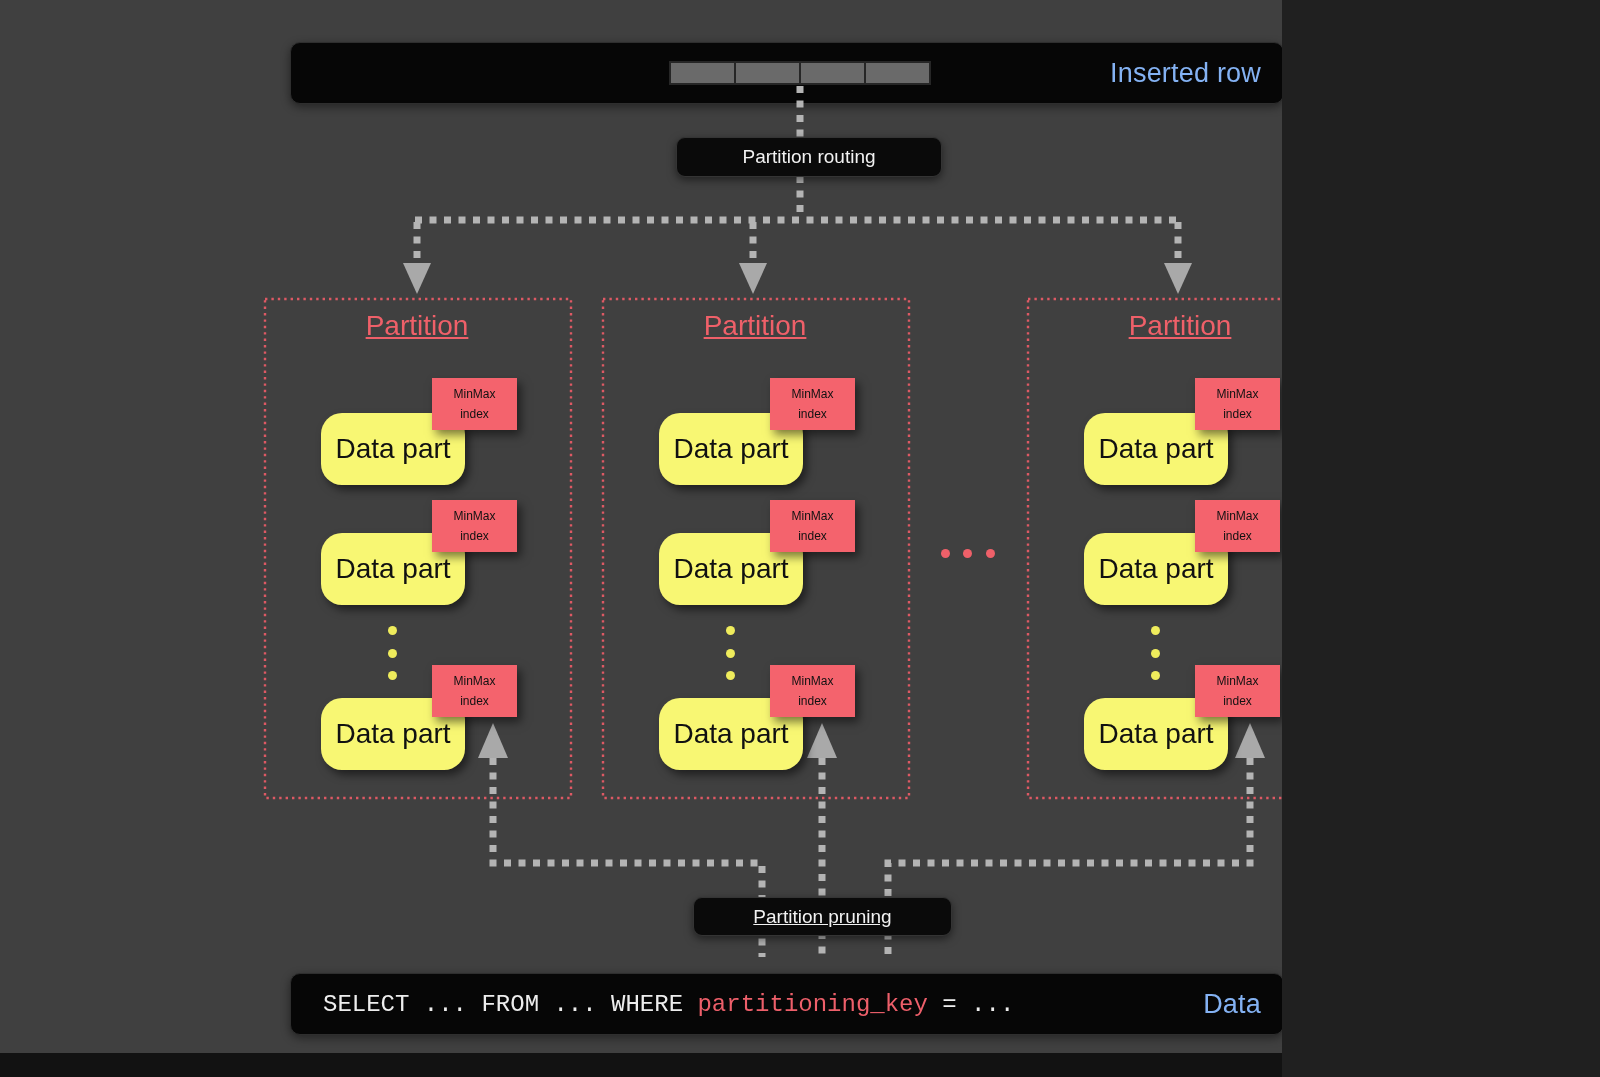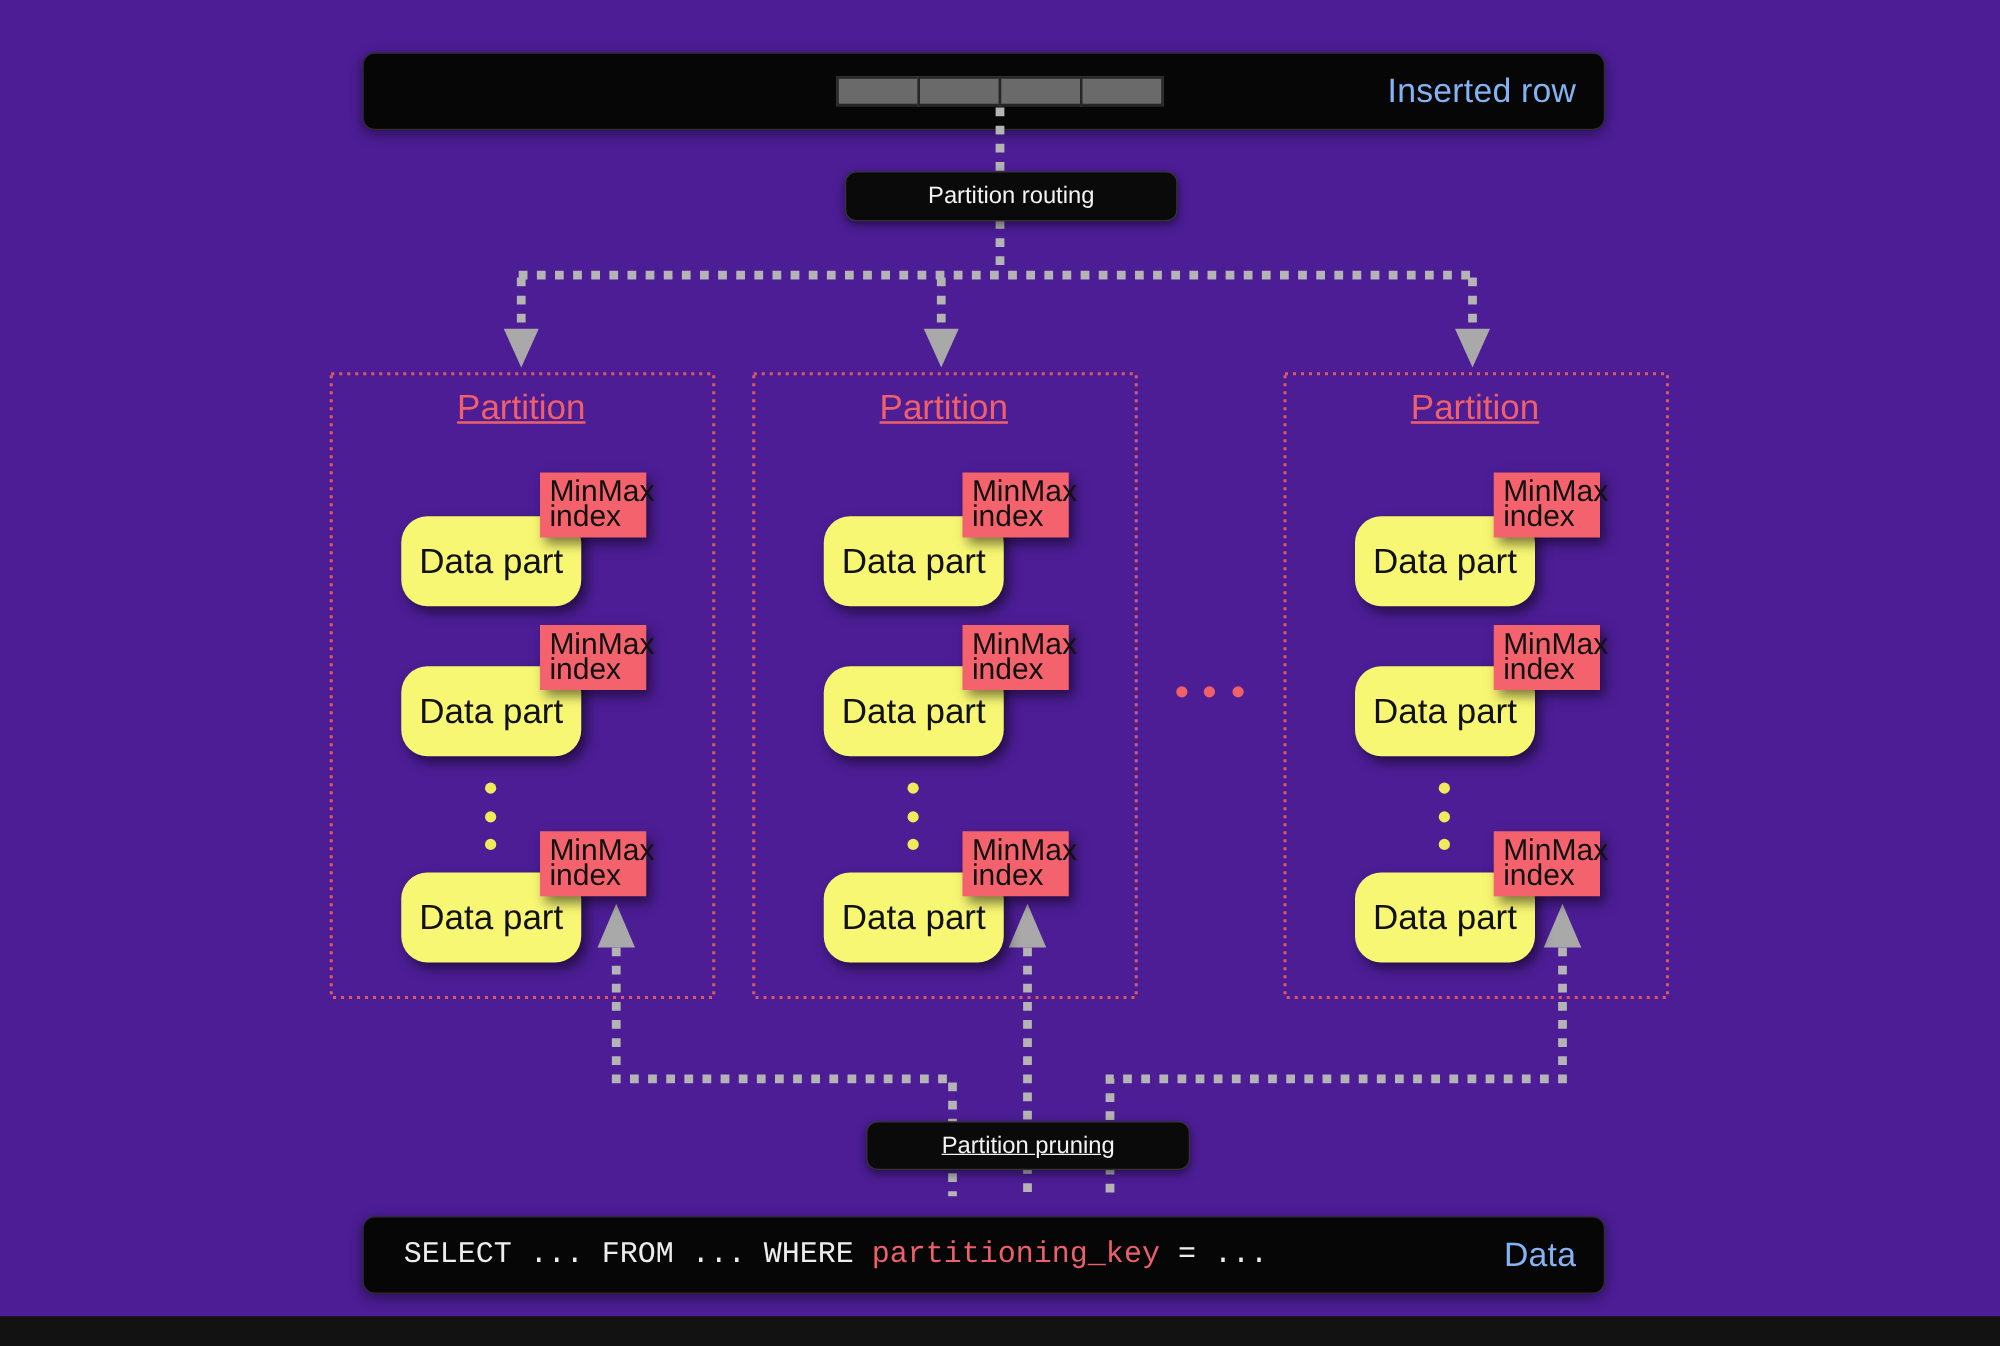--- a/index.html
+++ b/index.html
@@ -1,16 +1,16 @@
 <!DOCTYPE html>
 <html><head>
 <meta charset="utf-8">
 <style>
   html,body{margin:0;padding:0;background:#202020;}
-  .stage{position:relative;width:1600px;height:1077px;background:#4c1d95;overflow:hidden;
+  .stage{position:relative;width:1282px;height:1077px;background:#404040;overflow:hidden;
          font-family:"Liberation Sans",sans-serif;}
   
   .bigbox{position:absolute;z-index:1;background:#060606;border:1px solid #2e2e2e;border-radius:10px;
           box-shadow:0 3px 10px rgba(0,0,0,.45);}
   .wires{position:absolute;left:0;top:0;z-index:2;}
 
   
   .bar-inserted{left:290px;top:42px;width:992px;height:60px;}
   .cells{position:absolute;left:378px;top:18px;width:262px;height:24px;display:flex;}
   .cell{flex:1;background:#6a6a6a;border:2px solid #262626;margin-left:-2px;}
@@ -26,22 +26,22 @@
   .pill-pruning{left:693px;top:897px;width:257px;height:37px;text-decoration:underline;}
 
   
   .partition{position:absolute;z-index:3;top:298px;width:306px;height:500px;}
   .ptitle{position:absolute;left:0;top:12px;width:100%;text-align:center;
           color:#ef6069;font-size:28px;text-decoration:underline;}
   .datapart{position:absolute;left:57px;width:144px;height:72px;background:#f8f773;
             display:flex;align-items:center;justify-content:center;color:#111;font-size:28px;
             box-shadow:4px 5px 9px rgba(0,0,0,.5);border-radius:21px;}
   .minmax{position:absolute;left:168px;width:85px;height:52px;background:#f4636d;
-          display:flex;align-items:center;justify-content:center;
-          color:#111;font-size:24px;line-height:20px;box-shadow:4px 5px 9px rgba(0,0,0,.5);}
+          display:flex;align-items:center;justify-content:center;text-align:center;
+          color:#111;font-size:12px;line-height:20px;box-shadow:4px 5px 9px rgba(0,0,0,.5);}
   .minmax span{display:block;width:70px;}
   .vdots{position:absolute;left:124px;width:9px;}
   .vdots .dot{position:absolute;width:9px;height:9px;border-radius:50%;background:#efec5c;left:0;}
 
   
   .hdots .dot{position:absolute;z-index:3;width:9px;height:9px;border-radius:50%;background:#ef6069;}
 
   
   .bar-query{left:290px;top:973px;width:992px;height:60px;}
   .sql{position:absolute;left:32px;top:50%;transform:translateY(-50%);

